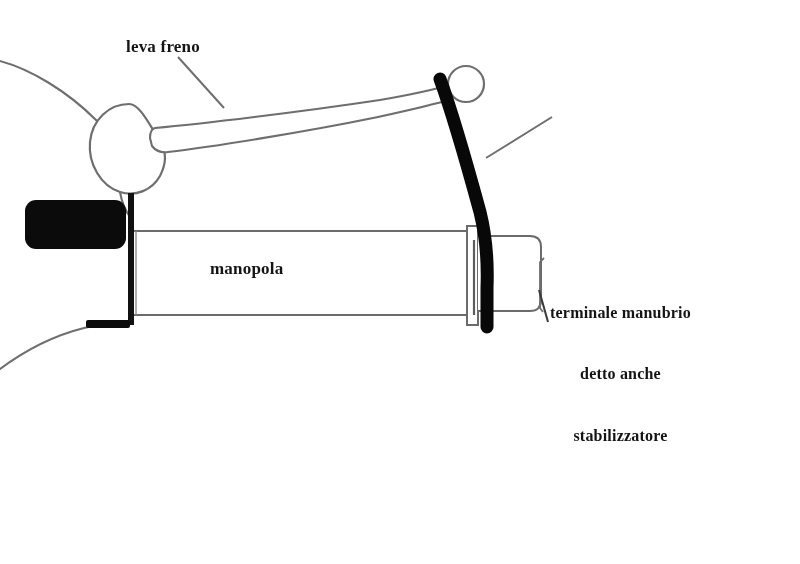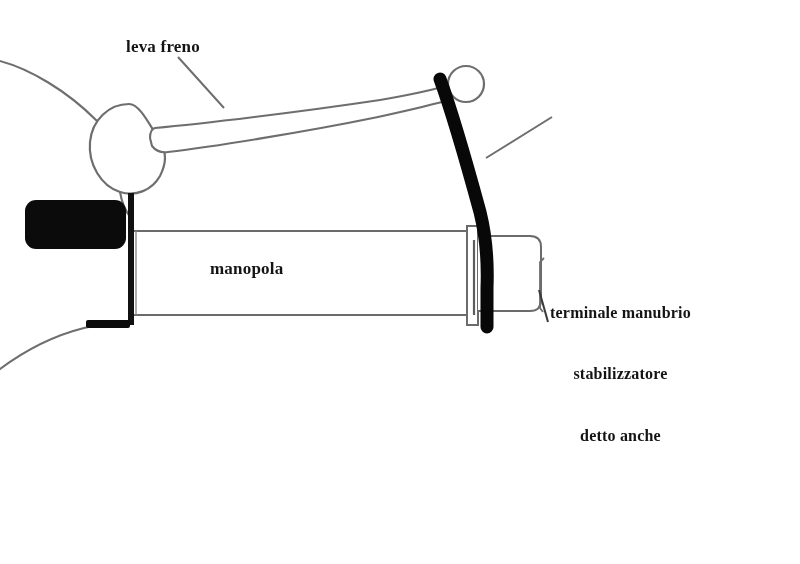--- a/index.html
+++ b/index.html
@@ -119,17 +119,17 @@
     <line x1="539" y1="290" x2="548" y2="322" stroke="#3a3a3a" stroke-width="2"></line>
   </svg>
 
   <div class="label" id="label-leva-freno">leva freno</div>
 
   <div class="label" id="label-manopola">manopola</div>
 
 
   <div class="label small" id="label-terminale">
     <span class="lbl-line">terminale manubrio</span>
+    <span class="lbl-line">detto anche</span>
     <span class="lbl-line">stabilizzatore</span>
-    <span class="lbl-line">detto anche</span>
   </div>
 
 </div>
 
 </body></html>

